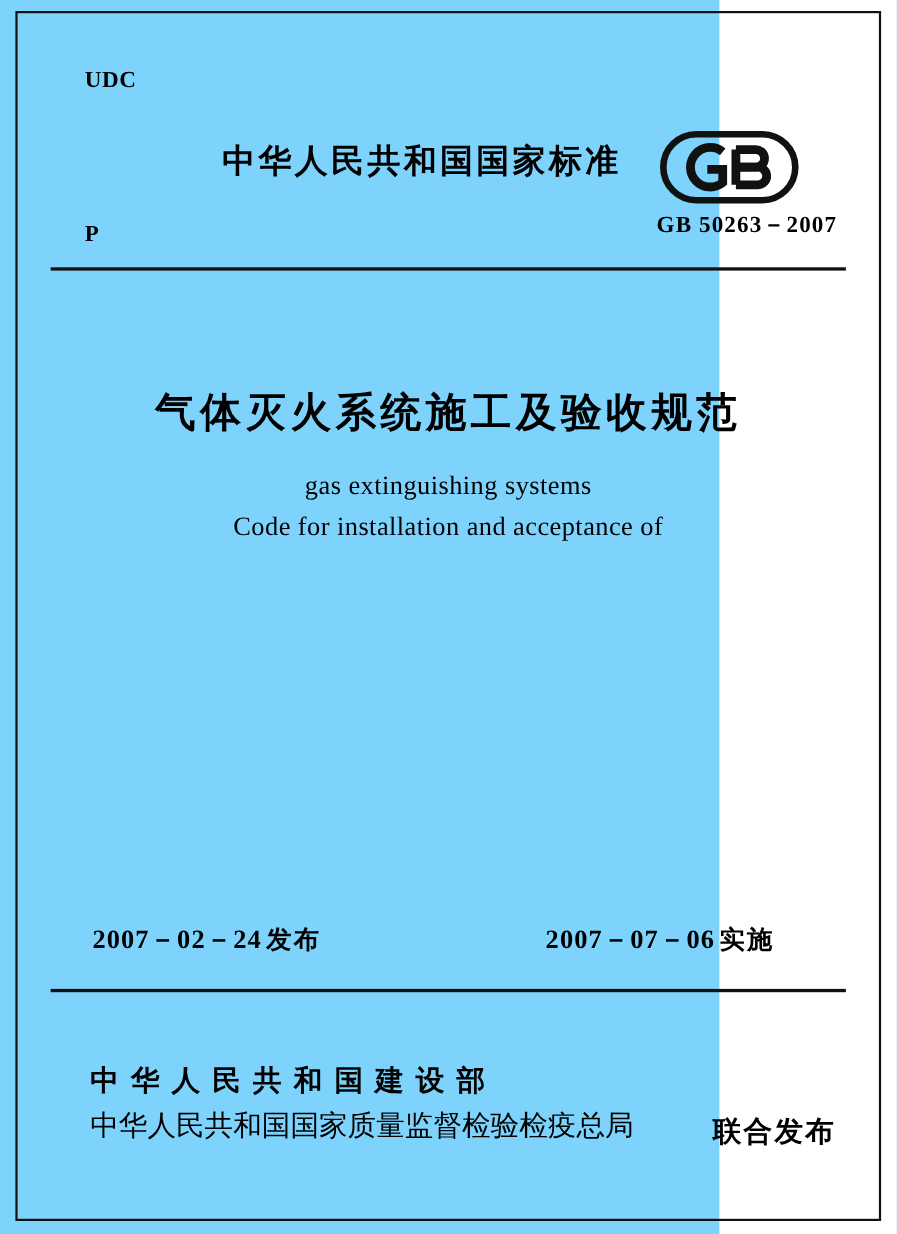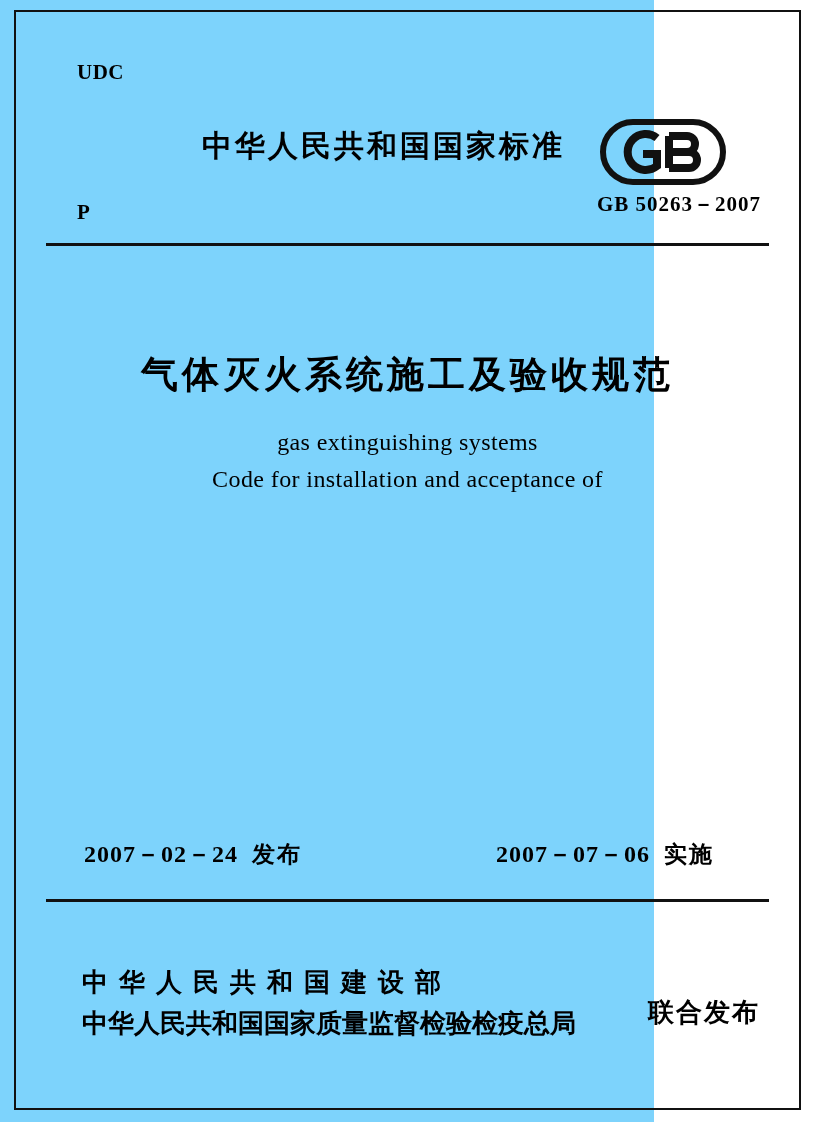--- a/index.html
+++ b/index.html
@@ -144,21 +144,21 @@
     font-size: 24px;
     letter-spacing: 1px;
     white-space: nowrap;
   }
   .date-left .label,
   .date-right .label {
     font-family: Liberation Serif, serif;
     font-weight: bold;
     font-size: 23px;
     letter-spacing: 2px;
-    margin-left: 14px;
+    margin-left: 4px;
   }
   .date-right {
     position: absolute;
     left: 450px;
     top: 0;
     font-family: "Liberation Serif", serif;
     font-weight: bold;
     font-size: 24px;
     letter-spacing: 1px;
     white-space: nowrap;
@@ -190,29 +190,29 @@
   .pub-line-1 {
     font-family: Liberation Sans, sans-serif;
     font-weight: bold;
     font-size: 26px;
     letter-spacing: 11px;
     white-space: nowrap;
   }
   .pub-line-2 {
     margin-top: 6px;
     font-family: "DejaVu Sans", sans-serif;
-    font-weight: bold;
+    font-weight: normal;
     font-size: 26px;
     letter-spacing: 0px;
     white-space: nowrap;
   }
   .joint-issue {
     position: absolute;
     left: 602px;
-    top: 30px;
+    top: 46px;
     font-family: "DejaVu Sans", sans-serif;
     font-weight: bold;
     font-size: 26px;
     letter-spacing: 2px;
     white-space: nowrap;
   }
 </style>
 </head>
 <body>
 

